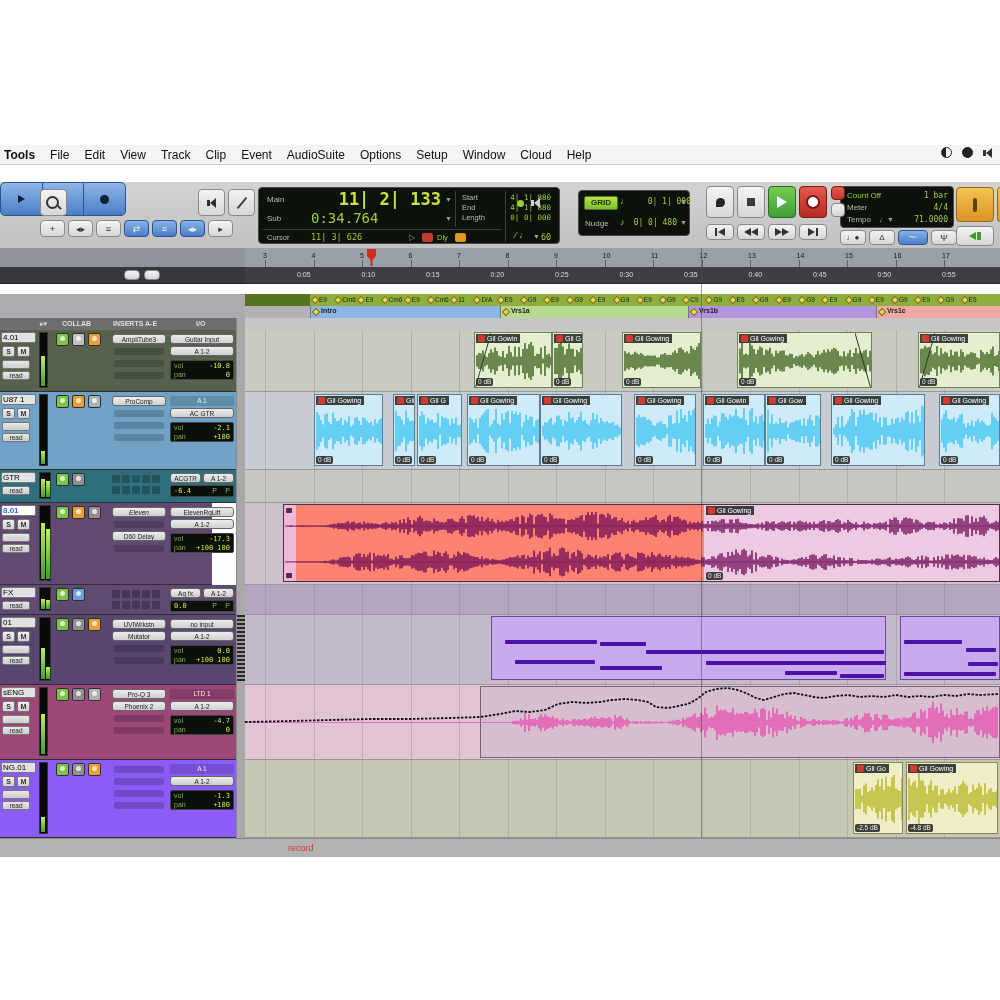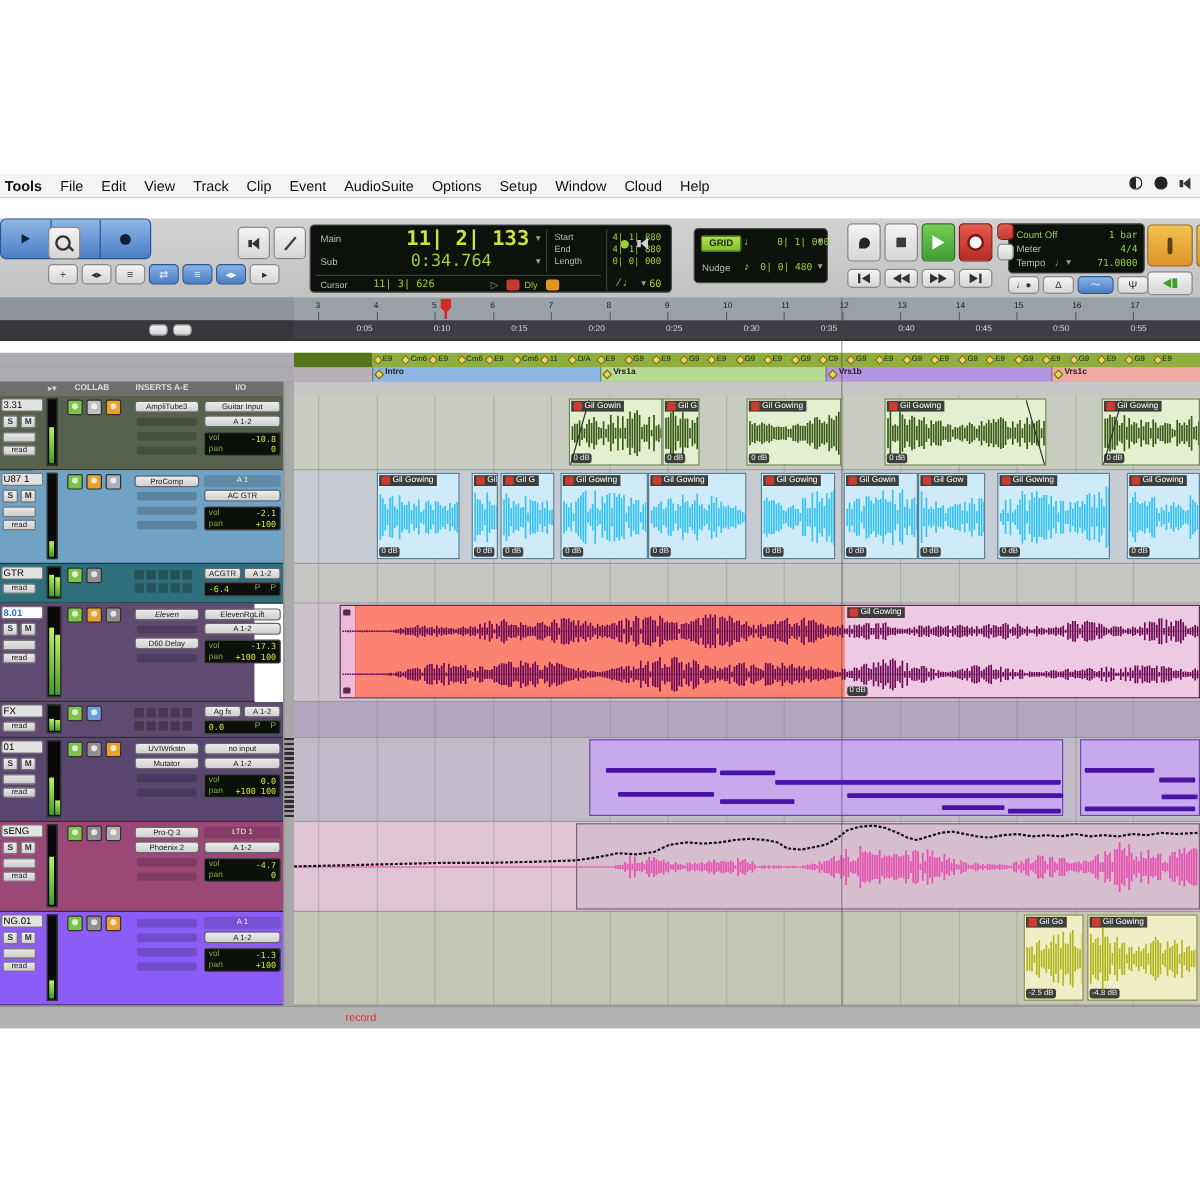--- a/index.html
+++ b/index.html
@@ -103,21 +103,21 @@
       <div class="abs" style="left:3px;top:6px;font-size:7px;color:#b7da45;">POT</div>
       <div class="abs" style="left:3px;top:26px;font-size:7px;color:#b7da45;">RO</div>
     </div>
     <div id="toolbtns"></div>
 
     <div class="panel" style="left:258px;top:5px;width:302px;height:57px;">
       <span class="plbl" style="left:8px;top:7px;">Main</span>
       <span class="pval mono" style="left:52px;top:1px;width:130px;text-align:right;font-size:17px;font-weight:bold;">11| 2| 133</span>
       <span class="caret" style="left:186px;top:8px;">▼</span>
       <span class="plbl" style="left:8px;top:26px;">Sub</span>
-      <span class="pvaldim mono" style="left:52px;top:22px;width:130px;text-align:center;font-size:14px;">0:34.764</span>
+      <span class="pvaldim mono" style="left:52px;top:22px;width:130px;text-align:left;font-size:14px;">0:34.764</span>
       <span class="caret" style="left:186px;top:27px;">▼</span>
       <div class="abs" style="left:196px;top:3px;width:1px;height:36px;background:#3a3f38;"></div>
       <span class="plbl" style="left:203px;top:5px;font-size:7.5px;">Start</span>
       <span class="pvaldim mono" style="left:232px;top:5px;width:60px;text-align:right;font-size:7.5px;">4| 1| 880</span>
       <span class="plbl" style="left:203px;top:15px;font-size:7.5px;">End</span>
       <span class="pvaldim mono" style="left:232px;top:15px;width:60px;text-align:right;font-size:7.5px;">4| 1| 880</span>
       <span class="plbl" style="left:203px;top:25px;font-size:7.5px;">Length</span>
       <span class="pvaldim mono" style="left:232px;top:25px;width:60px;text-align:right;font-size:7.5px;">0| 0| 000</span>
       <div class="abs" style="left:4px;top:41px;width:238px;height:1px;background:#3a3f38;"></div>
       <span class="plbl" style="left:8px;top:45px;font-size:7.5px;">Cursor</span>
@@ -643,21 +643,21 @@
         <div class="cliplabel">
           <span class="ric"></span>
           <span>Gil Gowing</span>
         </div>
         <div class="badge">-4.8 dB</div>
       </div>
       <div style="position: absolute; left: 701px; top: 248px; width: 1px; height: 590px; background: rgba(70, 70, 70, 0.5);"></div>
     </div>
   <div id="tracks-left">
       <div style="position: absolute; left: 0px; top: 330px; width: 236px; height: 62px; background: rgb(86, 98, 78); border-bottom: 1px solid rgb(47, 47, 47); box-sizing: border-box;">
-        <div class="namefield" style="left: 1px; top: 2px; width: 35px; height: 11px;">3.31</div>
+        <div class="namefield" style="left: 1px; top: 2px; width: 35px; height: 11px;">4.01</div>
         <div class="meterbox" style="left: 39px; top: 2px; width: 9px; height: 56px;">
           <div class="mbar" style="left: 1px; height: 30px;"></div>
         </div>
         <div class="collabicon" style="left: 56px; top: 3px; background: rgb(126, 194, 74);"></div>
         <div class="collabicon" style="left: 72px; top: 3px; background: rgb(192, 192, 192);"></div>
         <div class="collabicon" style="left: 88px; top: 3px; background: rgb(232, 160, 48);"></div>
         <div class="smbtn" style="left: 2px; top: 16px;">S</div>
         <div class="smbtn" style="left: 17px; top: 16px;">M</div>
         <div class="chip" style="left: 2px; top: 30px; width: 28px; height: 9px;"></div>
         <div class="chip" style="left: 2px; top: 41px; width: 28px; height: 9px;">read</div>

